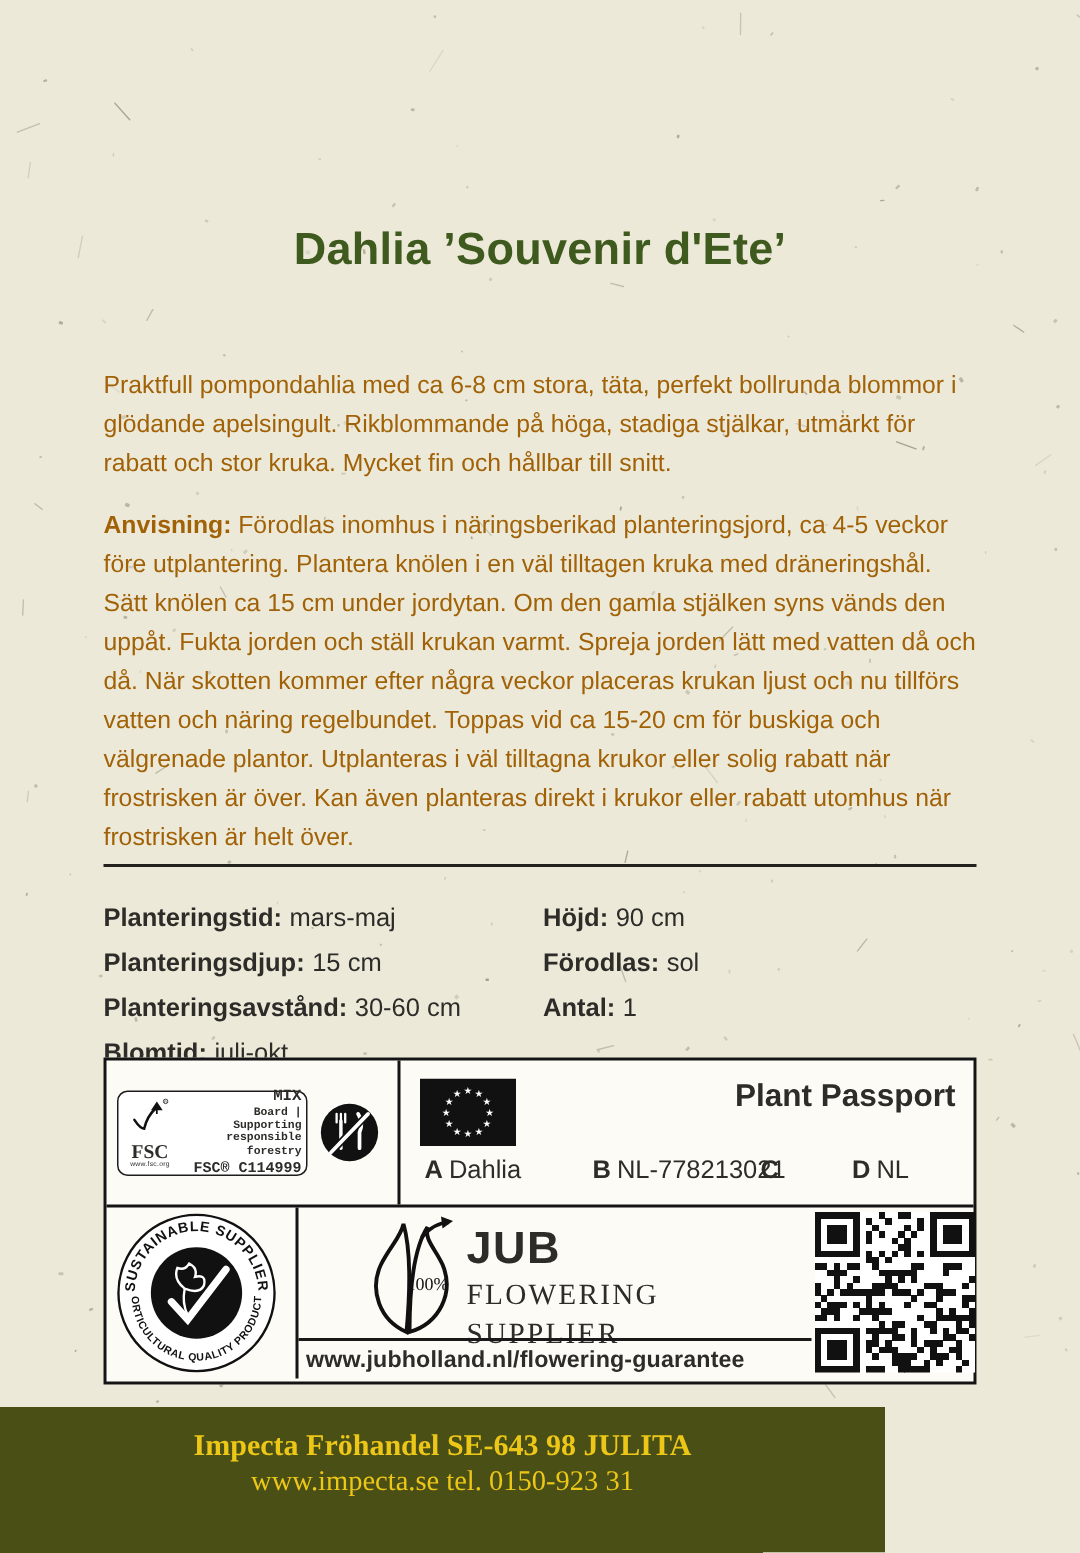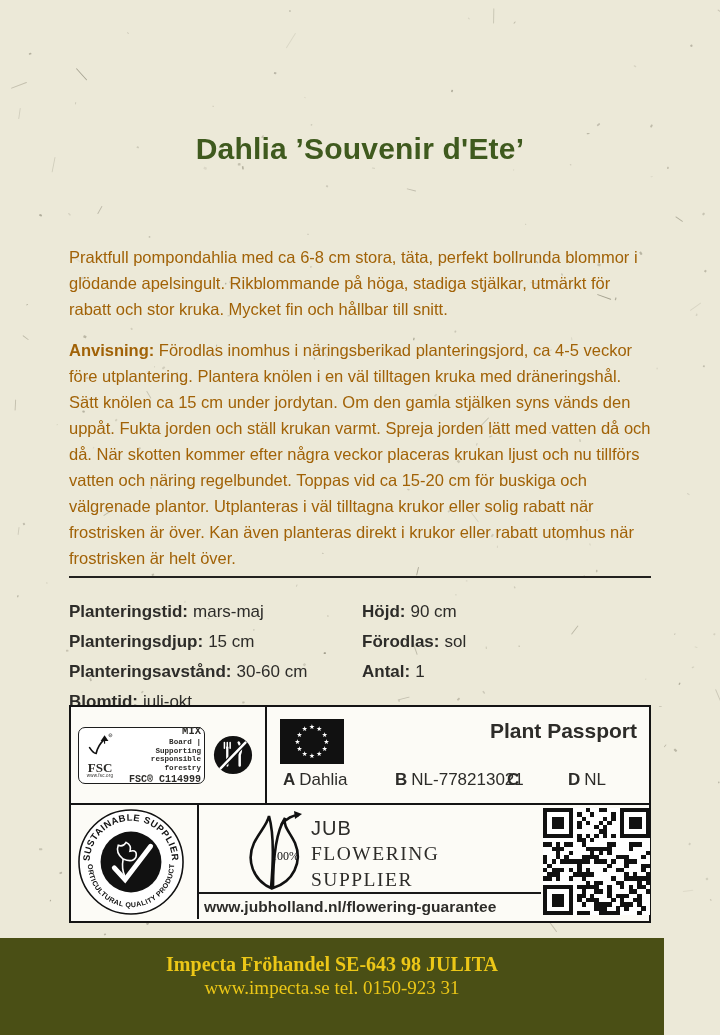--- a/index.html
+++ b/index.html
@@ -5,21 +5,21 @@
 <style>
   html,body{margin:0;padding:0;}
   body{
     width:720px;height:1035px;position:relative;overflow:hidden;
     background:#ece9d8;color:#2d2c29;
     font-family:"Liberation Sans","DejaVu Sans",sans-serif;
   }
   #specks{position:absolute;left:0;top:0;pointer-events:none;}
 
   .title{
-    position:absolute;top:131px;left:0;width:720px;margin:0;
+    position:absolute;top:149px;left:0;width:720px;margin:0;
     text-align:center;font-size:30px;line-height:36px;font-weight:700;
     color:#3f5a1e;letter-spacing:.2px;
   }
   .para{position:absolute;left:69px;width:584px;margin:0;
     font-size:16.5px;line-height:26px;color:#a16207;}
   .desc{top:244px;}
   .instr{top:337px;}
   .para b{font-weight:700;}
 
   .rule{position:absolute;top:576px;left:69px;width:582px;height:0;
@@ -60,28 +60,28 @@
   .pp-fields{position:absolute;left:0;bottom:11px;width:100%;height:22px;font-size:17px;}
   .pp-field{position:absolute;white-space:nowrap;}
   .pp-field b{font-weight:700;}
   .pp-field span{margin-left:4px;}
   .ppA{left:16px;} .ppB{left:128px;} .ppC{left:240px;} .ppD{left:301px;}
 
   .stamp{position:absolute;left:6px;top:3px;}
 
   .tulip{position:absolute;left:42px;top:5px;}
   .jub-text{position:absolute;left:112px;top:13px;line-height:1;}
-  .jub-brand{font-size:20px;font-weight:400;letter-spacing:1px;}
+  .jub-brand{font-size:30px;font-weight:700;letter-spacing:1px;}
   .jub-l1,.jub-l2{font-family:"Liberation Serif","DejaVu Serif",serif;
     font-size:19.5px;letter-spacing:1.5px;margin-top:6px;}
   .jub-rule{position:absolute;left:0;top:87px;width:342px;border-top:2px solid #191919;}
   .jub-url{position:absolute;left:5px;top:93px;font-size:15.5px;font-weight:700;letter-spacing:.1px;}
   .qr{position:absolute;left:344px;top:3px;}
 
-  .footer{position:absolute;top:938px;left:0;width:664px;height:97px;
+  .footer{position:absolute;top:938px;left:0;width:590px;height:97px;
     background:#4a4f15;text-align:center;
     font-family:"Liberation Serif","DejaVu Serif",serif;color:#ecc717;}
   .footer-l1{padding-top:15px;font-size:20px;font-weight:700;line-height:23px;}
   .footer-l2{font-size:19px;line-height:23px;}
 </style>
 </head>
 <body>
 
 <svg id="specks" width="720" height="1035">
     <rect x="453.2377431169152" y="90.11083243181929" width="2.3067575000226497" height="1.7010132161900402" rx="0.5" fill="#46432f" opacity="0.35" transform="rotate(107 453.2377431169152 90.11083243181929)"></rect>

